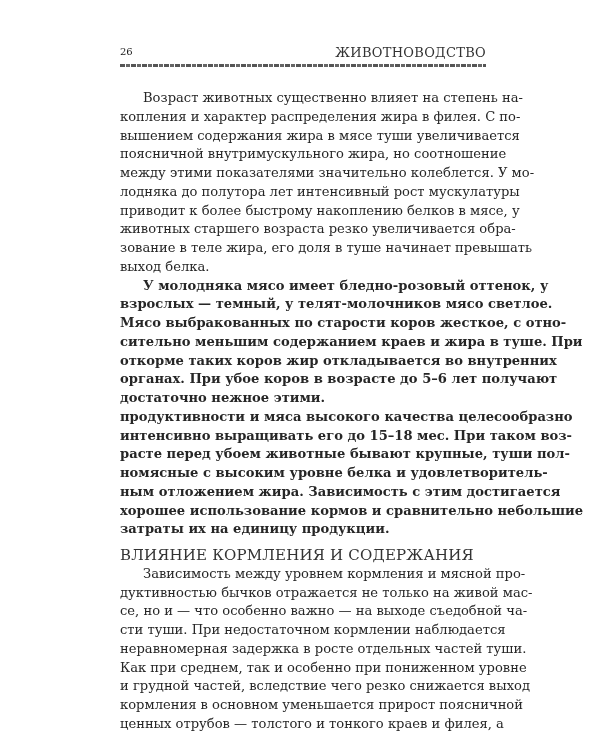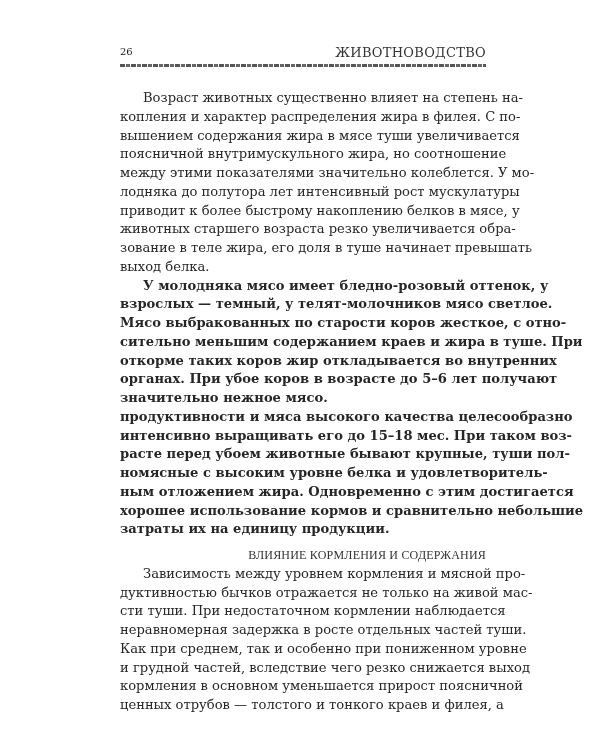--- a/index.html
+++ b/index.html
@@ -8,21 +8,21 @@
     .page { position: absolute; left: 120px; top: 0; width: 366px; }
     .running-head { position: absolute; left: 0; top: 44px; width: 366px; height: 16px; }
     .page-number { position: absolute; left: 0; top: 0; font-weight: normal; font-size: 10px; line-height: 16px; color: #1a1a1a; }
     .section-title { position: absolute; right: 0; top: 2px; font-size: 13px; line-height: 14px; letter-spacing: 0.3px; color: #333; }
     .head-rule { position: absolute; left: 0; top: 64px; width: 366px; height: 3px;
       background: repeating-linear-gradient(90deg, #555 0 5px, #fff 5px 6px, #666 6px 10px, #fff 10px 11px); }
     .body-text { position: absolute; left: 0; top: 89px; width: 366px; font-size: 13.1px; line-height: 18.75px; }
     .line { display: block; white-space: nowrap; text-align: justify; text-align-last: justify; height: 18.75px; overflow: visible; }
     .line.last { text-align-last: left; }
     .line.indent { padding-left: 23px; }
-    .subheading { display: block; text-align: right; font-size: 12px; letter-spacing: 0.2px; line-height: 18.75px; margin-top: 7px; color: #333; font-family: Liberation Serif, serif; }
+    .subheading { display: block; text-align: left; font-size: 15px; letter-spacing: 0.2px; line-height: 18.75px; margin-top: 7px; color: #333; }
     .para + .para { margin-top: 0; font-weight: bold; }
   </style>
 </head>
 <body>
 
 <div class="page">
   <div class="running-head">
     <span class="page-number">26</span>
     <span class="section-title">ЖИВОТНОВОДСТВО</span>
   </div>
@@ -41,37 +41,38 @@
       <span class="line">зование в теле жира, его доля в туше начинает превышать</span>
       <span class="line last">выход белка.</span>
     </div>
     <div class="para">
       <span class="line indent">У молодняка мясо имеет бледно-розовый оттенок, у</span>
       <span class="line">взрослых — темный, у телят-молочников мясо светлое.</span>
       <span class="line">Мясо выбракованных по старости коров жесткое, с отно-</span>
       <span class="line">сительно меньшим содержанием краев и жира в туше. При</span>
       <span class="line">откорме таких коров жир откладывается во внутренних</span>
       <span class="line">органах. При убое коров в возрасте до 5–6 лет получают</span>
-      <span class="line last">значительно нежное мясо.</span>
+      <span class="line last">достаточно нежное этими.</span>
     </div>
     <div class="para">
       <span class="line">продуктивности и мяса высокого качества целесообразно</span>
       <span class="line">интенсивно выращивать его до 15–18 мес. При таком воз-</span>
       <span class="line">расте перед убоем животные бывают крупные, туши пол-</span>
       <span class="line">номясные с высоким уровне белка и удовлетворитель-</span>
-      <span class="line">ным отложением жира. Одновременно с этим достигается</span>
+      <span class="line">ным отложением жира. Зависимость с этим достигается</span>
       <span class="line">хорошее использование кормов и сравнительно небольшие</span>
       <span class="line last">затраты их на единицу продукции.</span>
     </div>
 
     <span class="subheading">ВЛИЯНИЕ КОРМЛЕНИЯ И СОДЕРЖАНИЯ</span>
 
     <div class="para">
       <span class="line indent">Зависимость между уровнем кормления и мясной про-</span>
       <span class="line">дуктивностью бычков отражается не только на живой мас-</span>
+      <span class="line">се, но и — что особенно важно — на выходе съедобной ча-</span>
       <span class="line">сти туши. При недостаточном кормлении наблюдается</span>
       <span class="line">неравномерная задержка в росте отдельных частей туши.</span>
       <span class="line">Как при среднем, так и особенно при пониженном уровне</span>
       <span class="line">и грудной частей, вследствие чего резко снижается выход</span>
       <span class="line">кормления в основном уменьшается прирост поясничной</span>
       <span class="line">ценных отрубов — толстого и тонкого краев и филея, а</span>
 
     </div>
   </div>
 </div>

